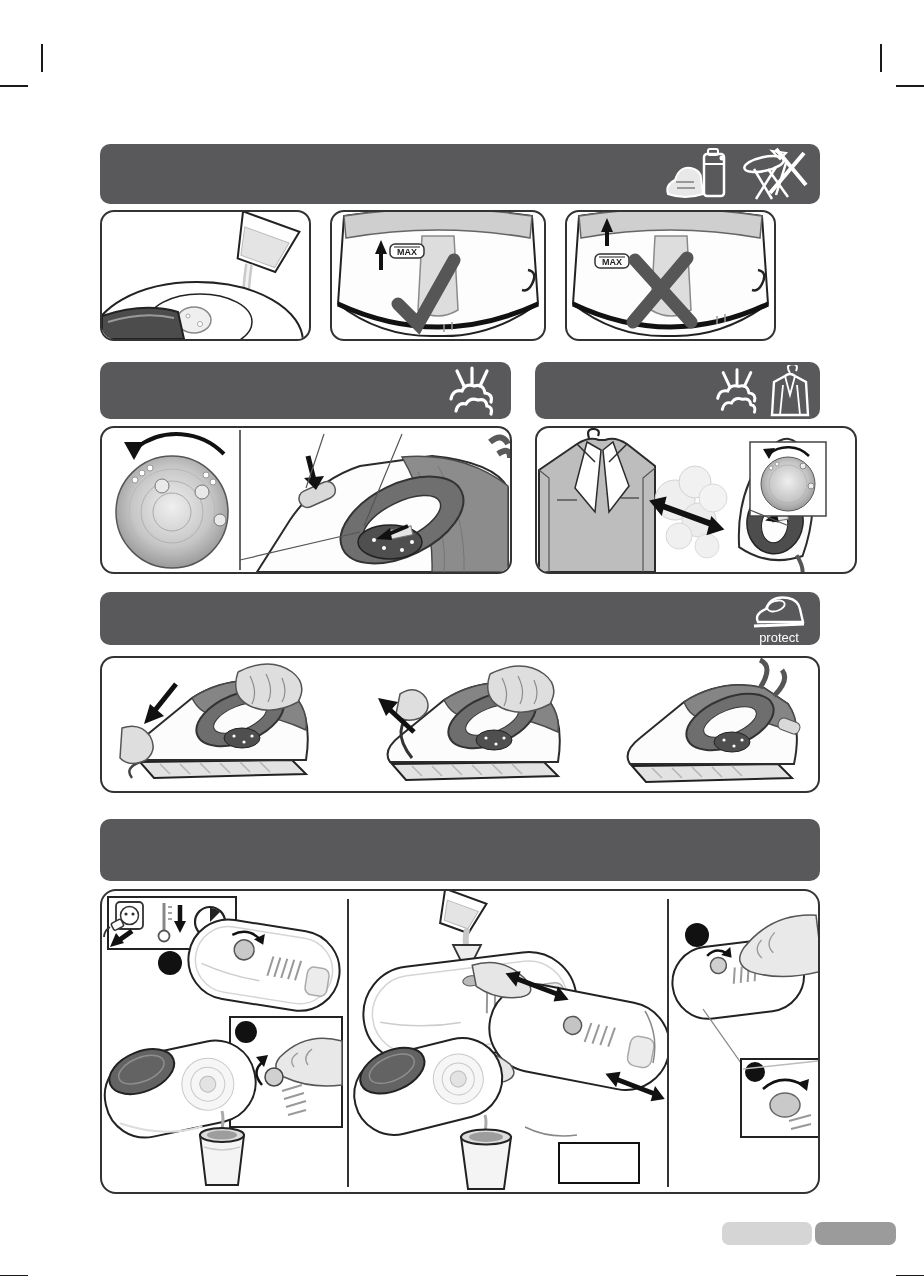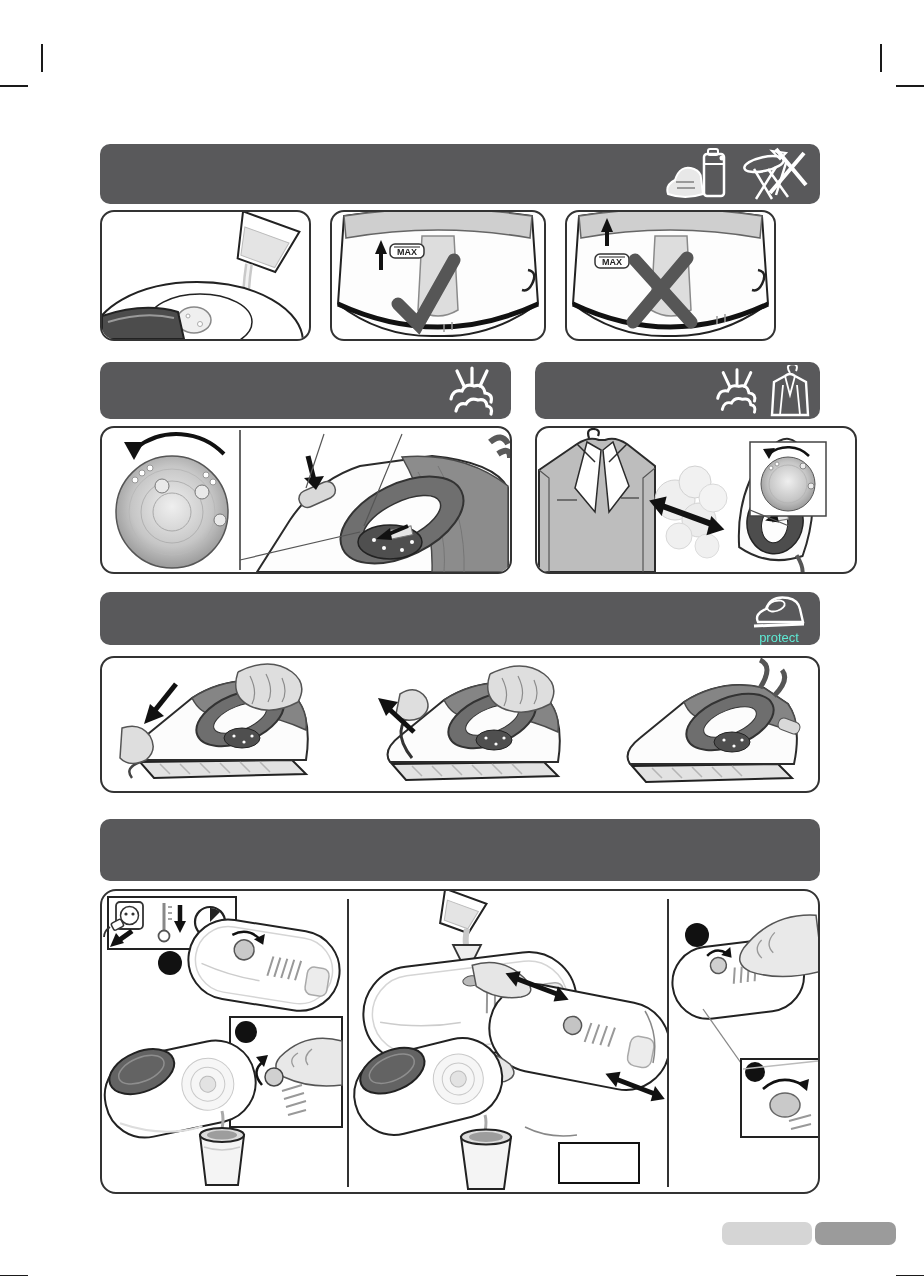--- a/index.html
+++ b/index.html
@@ -5,21 +5,21 @@
   html,body{margin:0;padding:0;background:#fff;}
   .sheet{position:relative;width:924px;height:1276px;background:#fff;overflow:hidden;
          font-family:"Liberation Sans",sans-serif;margin-top:44px;}
   .abs{position:absolute;}
   .crop{position:absolute;background:#1a1a1a;}
   .bar{position:absolute;background:#59595b;border-radius:10px;display:flex;
        align-items:center;justify-content:flex-end;box-sizing:border-box;}
   .panel{position:absolute;background:#fff;border:2px solid #333;border-radius:14px;
          overflow:hidden;box-sizing:border-box;}
   .footbar{position:absolute;height:23px;border-radius:7px;}
-  .protect-label{color:#5eead4;font-size:13px;text-align:center;line-height:13px;margin-top:1px;}
+  .protect-label{color:#ffffff;font-size:13px;text-align:center;line-height:13px;margin-top:1px;}
   svg{display:block;}
   svg text{font-family:"Liberation Sans",sans-serif;}
 </style>
 </head>
 <body>
 
 <div class="sheet">
 
   <div class="crop" style="left:41px;top:0;width:2px;height:28px;"></div>
   <div class="crop" style="left:0;top:41px;width:28px;height:2px;"></div>

